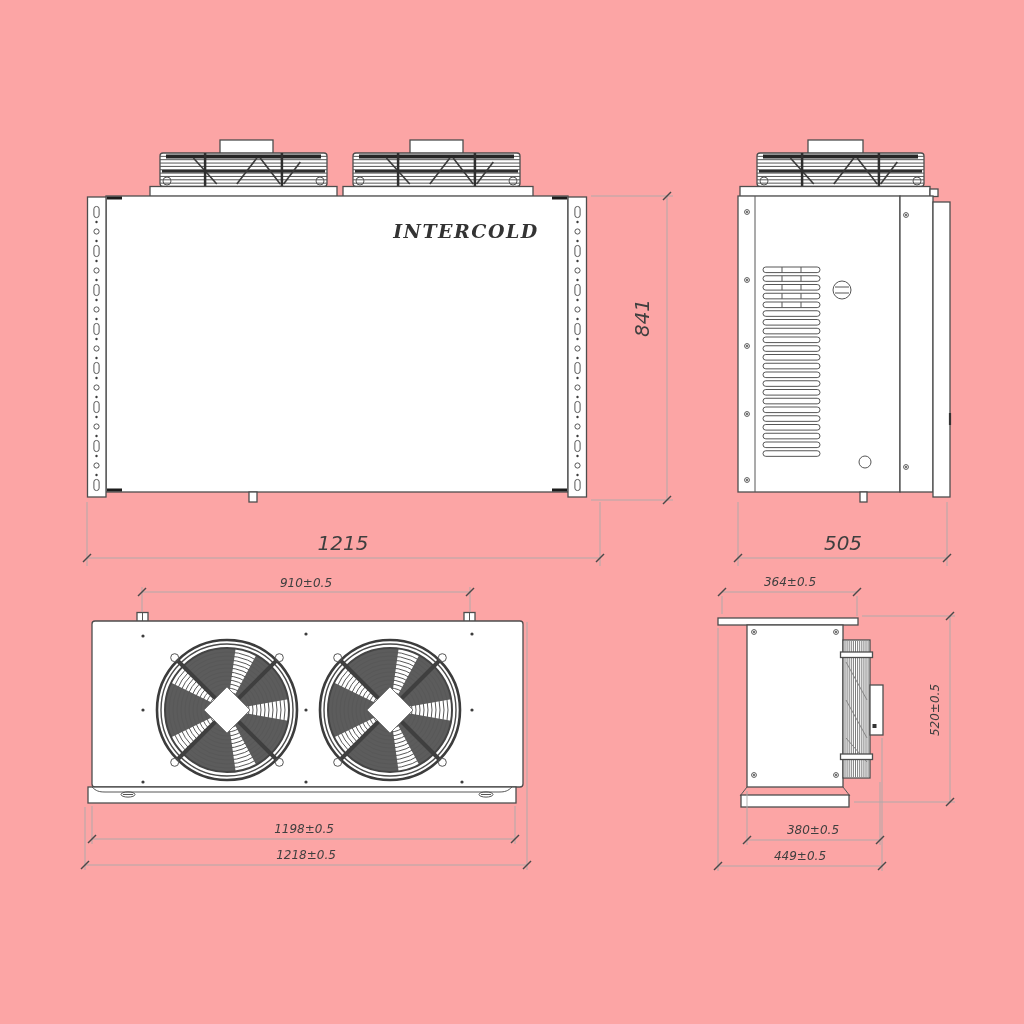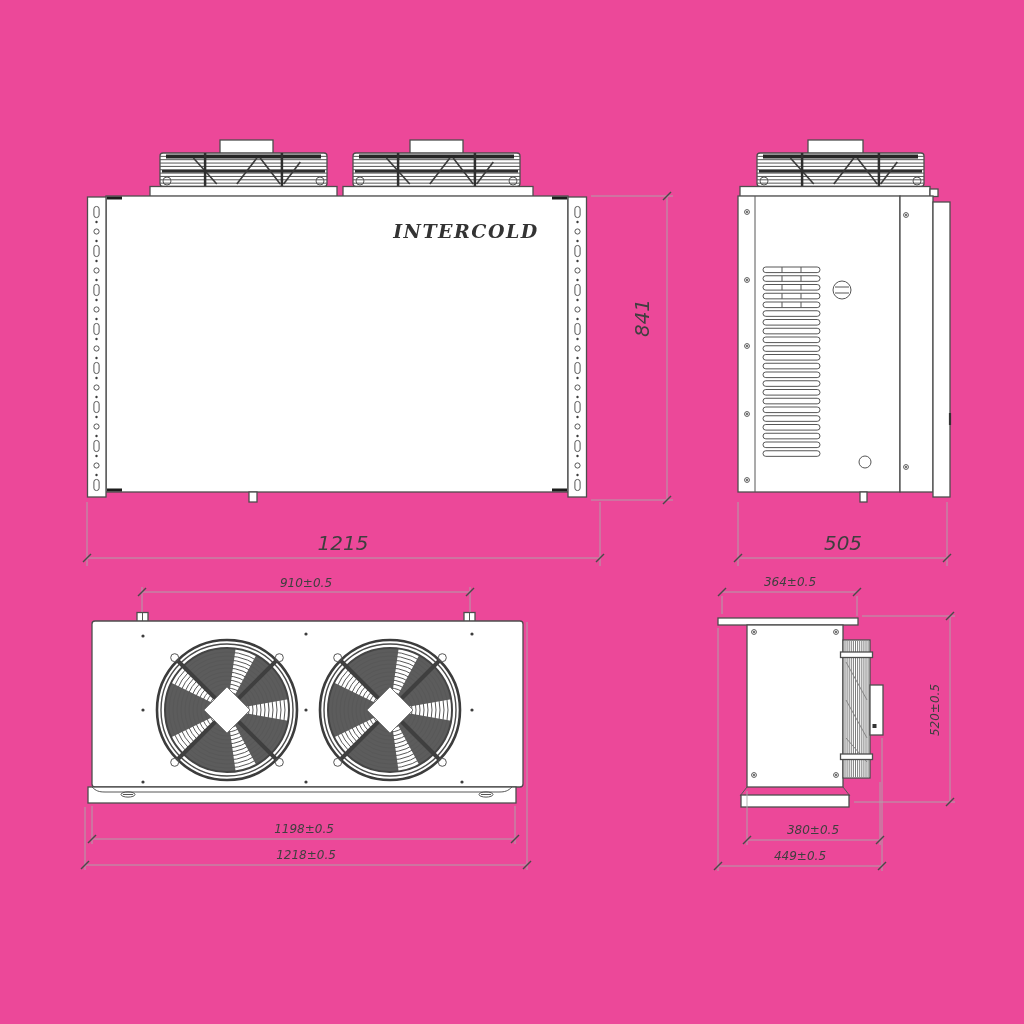--- a/index.html
+++ b/index.html
@@ -1,16 +1,16 @@
 <!DOCTYPE html>
 <html><head>
 <meta charset="utf-8">
 <style>
   html,body{margin:0;padding:0;background:#ffffff;}
-  .canvas{width:1024px;height:1024px;background:#ec4899;position:relative;overflow:hidden;}
+  .canvas{width:1024px;height:1024px;background:#fca5a5;position:relative;overflow:hidden;}
   svg{display:block;}
   .ln{fill:#ffffff;stroke:#4d4d4d;stroke-width:1.3;}
   .ln-thin{fill:none;stroke:#565656;stroke-width:1;}
   .dim-line{stroke:#aaaaaa;stroke-width:0.9;fill:none;}
   text{text-anchor:middle;}
   .dim-text{font-family:"DejaVu Sans",sans-serif;font-style:italic;fill:#3f3f3f;}
   .dim-lg{font-size:20px;}
   .dim-sm{font-size:12px;}
   .brand{font-family:"DejaVu Serif",serif;font-style:italic;font-weight:bold;font-size:19px;fill:#333333;letter-spacing:1.5px;}
 </style>

